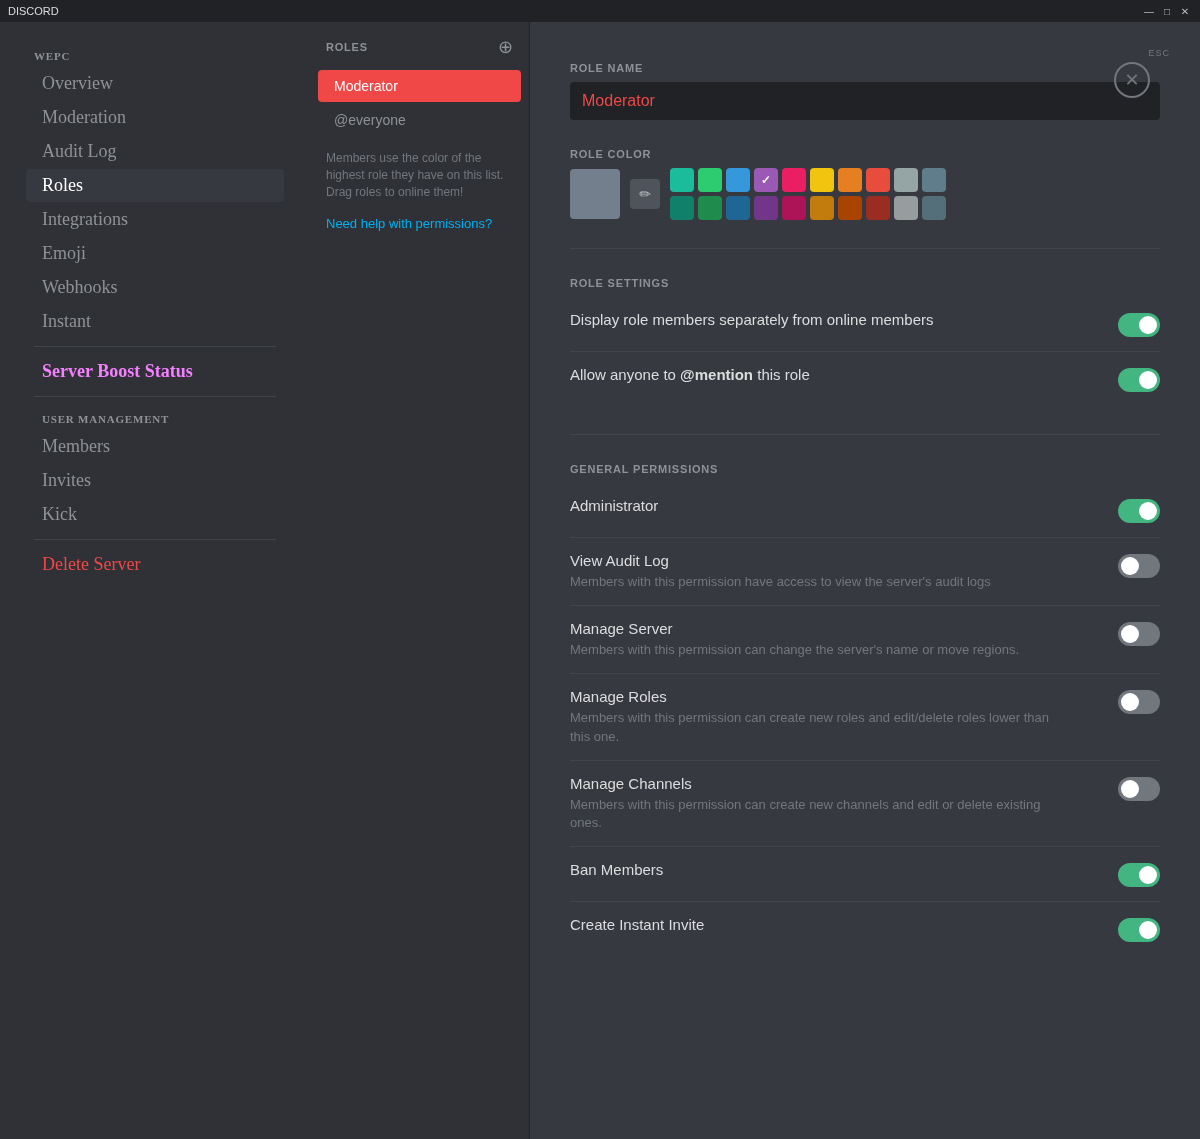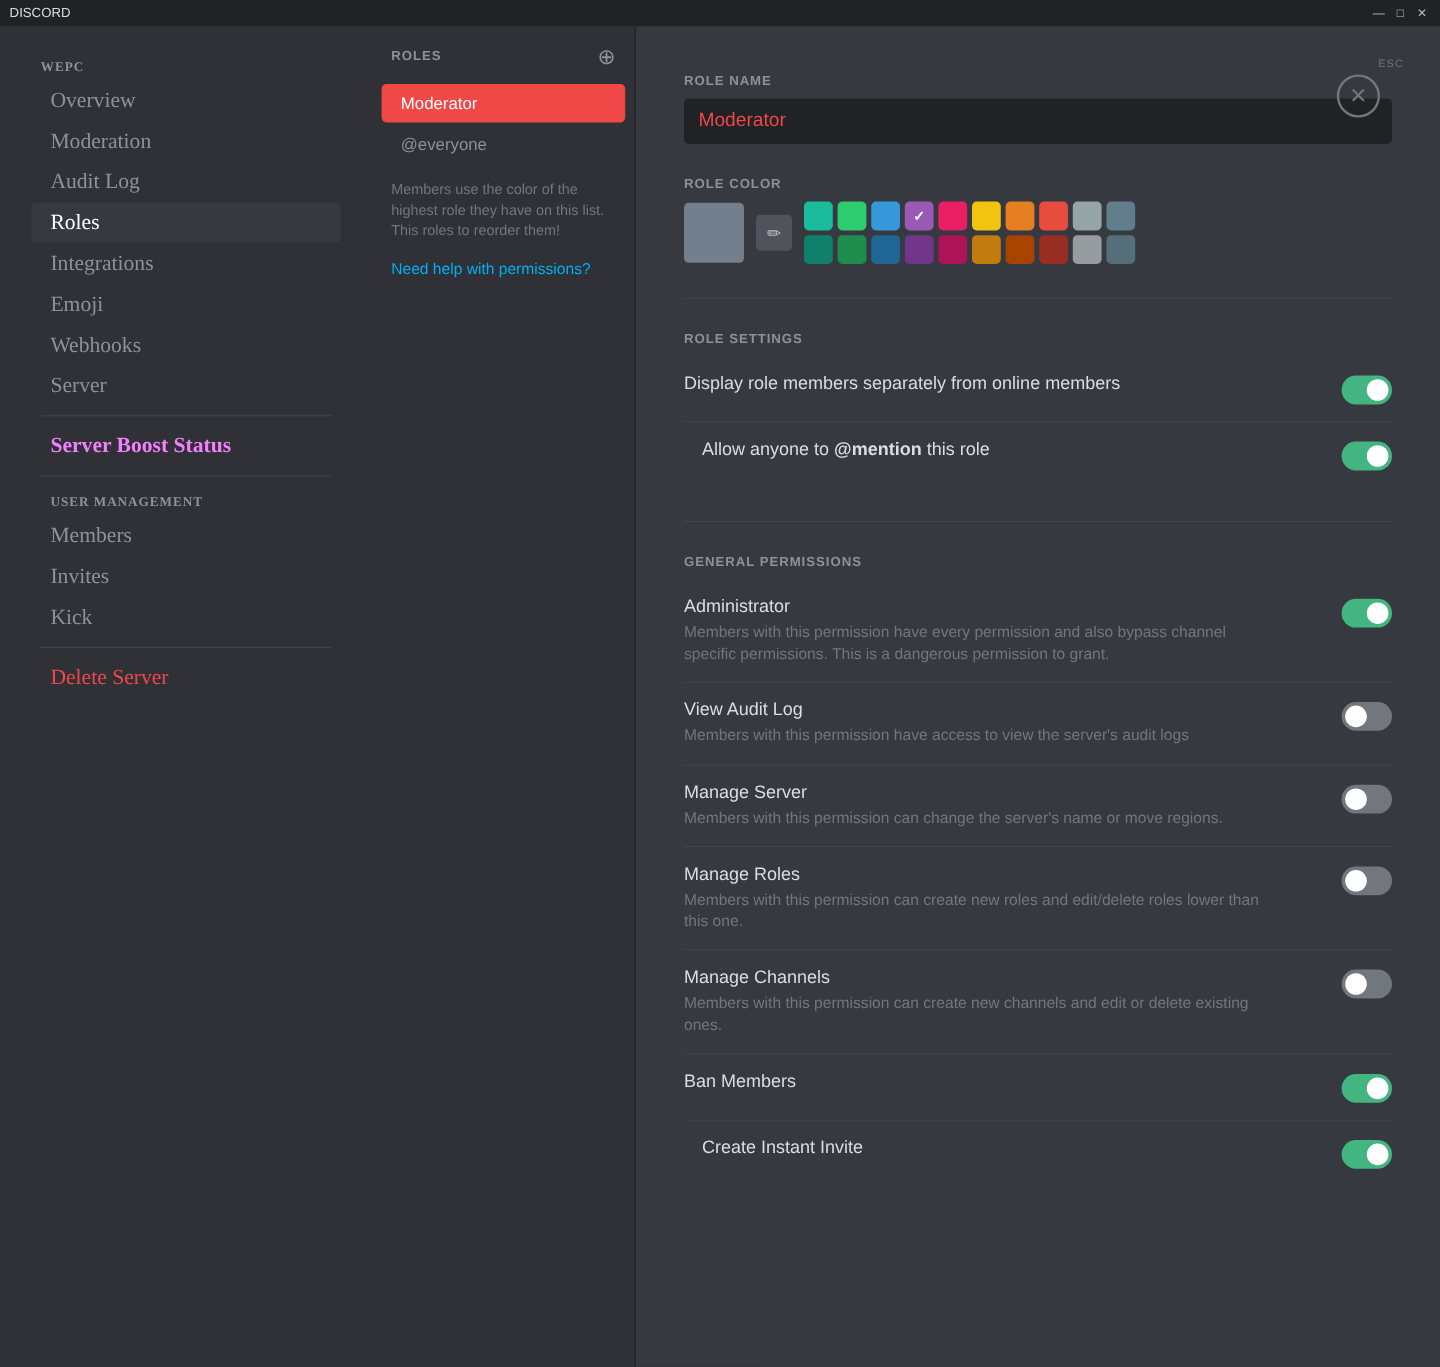--- a/index.html
+++ b/index.html
@@ -266,21 +266,21 @@
     }
 
     
     .permission-item {
       display: flex;
       align-items: flex-start;
       justify-content: space-between;
       padding: 14px 0;
       border-bottom: 1px solid #40444b;
     }
-    .permission-item:last-child { border-bottom: none; margin-left: 15px; }
+    .permission-item:last-child { border-bottom: none; }
     .permission-info { flex: 1; }
     .permission-name {
       font-size: 15px;
       font-weight: 500;
       color: #dcddde;
       margin-bottom: 4px;
     }
     .permission-name strong {
       font-weight: 700;
     }
@@ -355,21 +355,21 @@
     <div class="sidebar-item normal">
       <span>Integrations</span>
     </div>
     <div class="sidebar-item normal">
       <span>Emoji</span>
     </div>
     <div class="sidebar-item normal">
       <span>Webhooks</span>
     </div>
     <div class="sidebar-item normal">
-      <span>Server</span>
+      <span>Instant</span>
     </div>
 
     <div class="sidebar-divider"></div>
 
     <div class="sidebar-item pink">
       <span>Server Boost Status</span>
     </div>
 
     <div class="sidebar-divider"></div>
 
@@ -398,21 +398,21 @@
       <span class="roles-panel-add">⊕</span>
     </div>
 
     <div class="role-item active">
       <span>Moderator</span>
     </div>
     <div class="role-item normal">
       <span>@everyone</span>
     </div>
 
-    <div class="roles-hint">Members use the color of the highest role they have on this list. This roles to reorder them!</div>
+    <div class="roles-hint">Members use the color of the highest role they have on this list. Drag roles to online them!</div>
     <div class="roles-need-help">Need help with permissions?</div>
   </div>
 
   <div class="main-content">
 
     <div style="position:absolute; top:20px; right:30px; display:flex; flex-direction:column; align-items:center; gap:4px;">
       <button class="close-btn">
         <span>✕</span>
       </button>
       <span style="font-size:9px; color:#72767d; letter-spacing:1px; margin-top:6px;">ESC</span>
@@ -483,21 +483,20 @@
 
       <div class="section-divider"></div>
 
       <div>
         <div class="section-label">GENERAL PERMISSIONS</div>
 
         <div id="permissions-list">
             <div class="permission-item">
               <div class="permission-info">
                 <div class="permission-name">Administrator</div>
-                <div class="permission-desc">Members with this permission have every permission and also bypass channel specific permissions. This is a dangerous permission to grant.</div>
               </div>
               <div class="toggle on"></div>
             </div>
             <div class="permission-item">
               <div class="permission-info">
                 <div class="permission-name">View Audit Log</div>
                 <div class="permission-desc">Members with this permission have access to view the server's audit logs</div>
               </div>
               <div class="toggle off"></div>
             </div>

